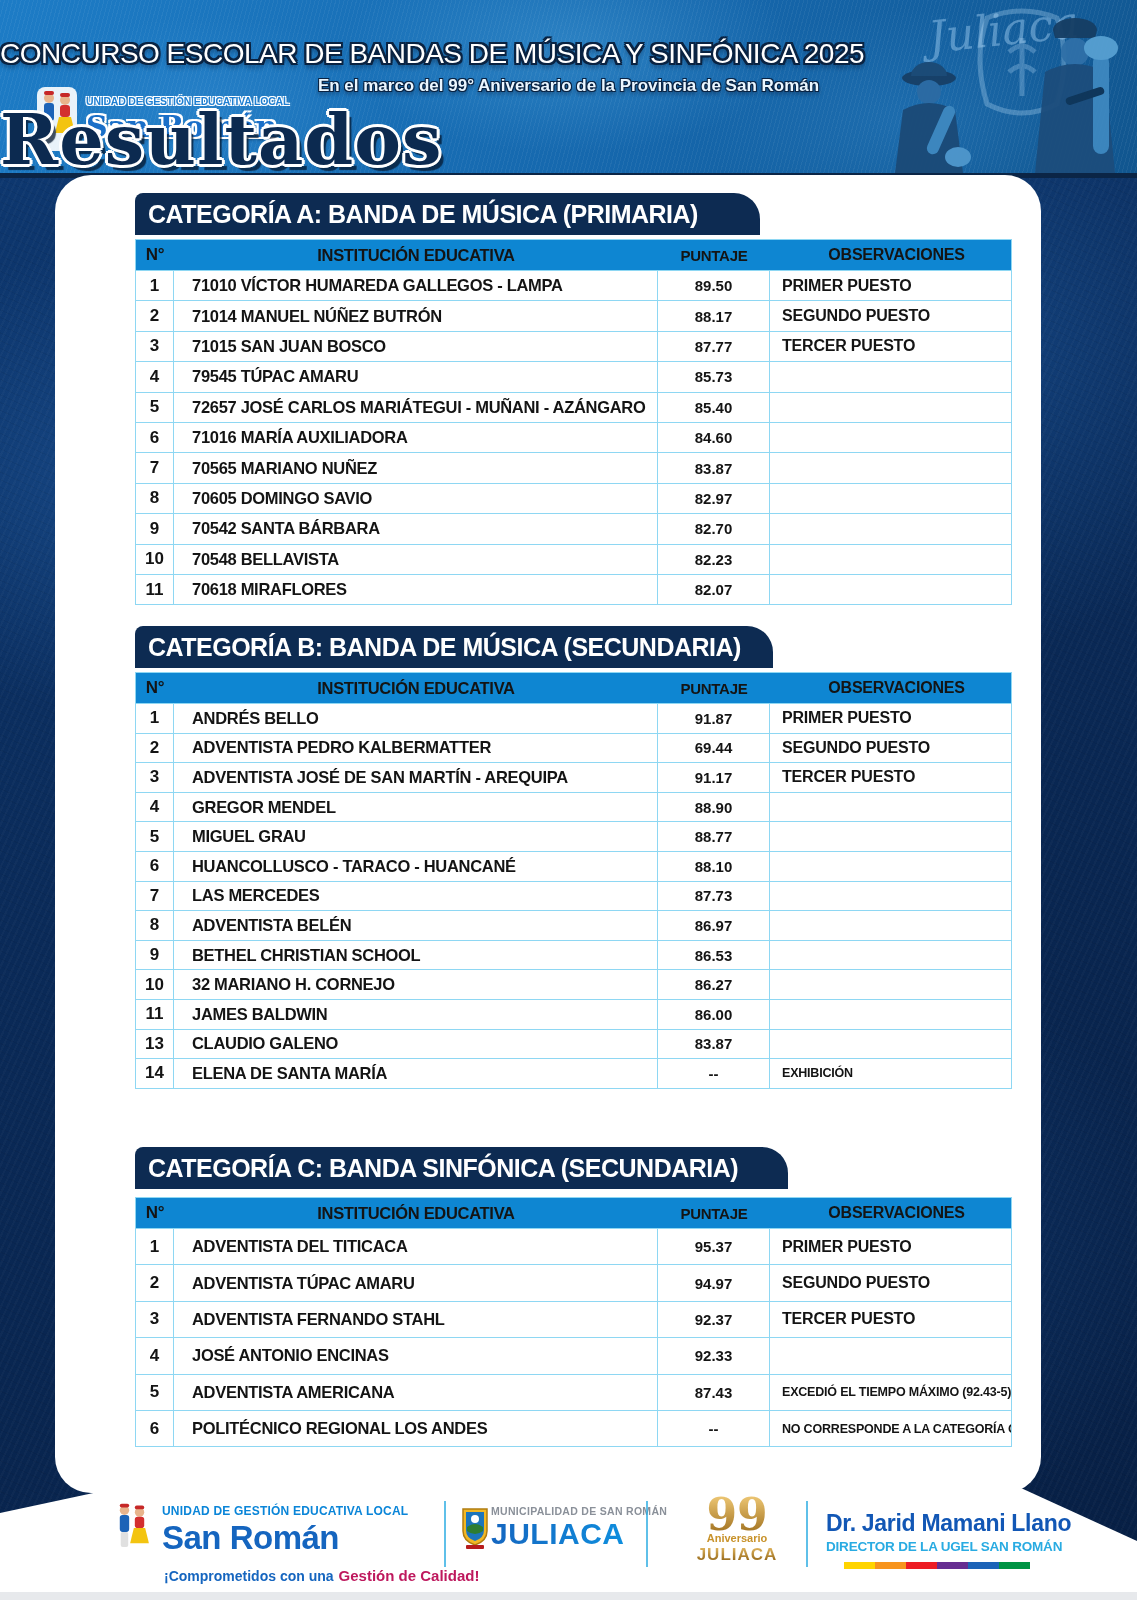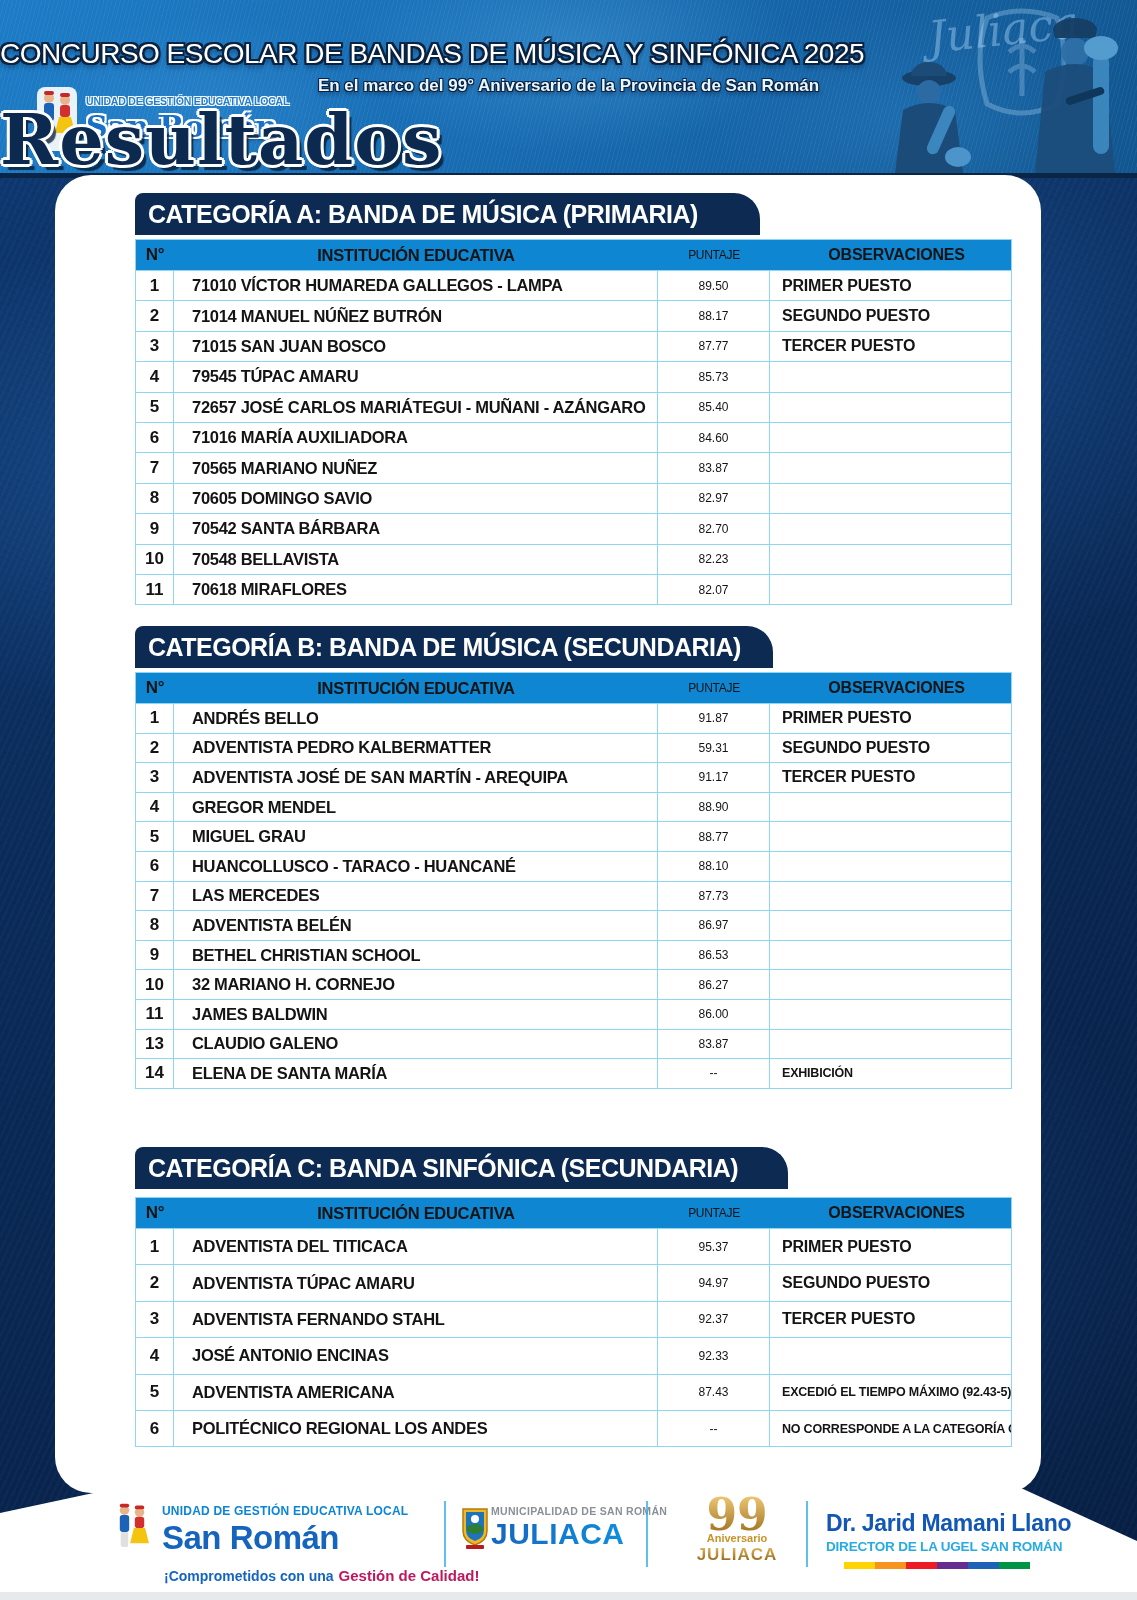--- a/index.html
+++ b/index.html
@@ -54,21 +54,21 @@
   .tbl-a{top:64px;}  .tbl-b{top:497px;}  .tbl-c{top:1022px;}
   .trow{display:grid;grid-template-columns:38px 484px 112px 1fr;align-items:stretch;}
   .trow + .trow{border-top:1.8px solid #8ed7f3;}
   .t-a .trow{height:29.4px;} .t-b .trow{height:28.6px;} .t-c .trow{height:35.4px;}
   .trow.thead{height:30px !important;background:#0e86d2;}
   .tc{display:flex;align-items:center;border-right:1.8px solid #8ed7f3;overflow:hidden;}
   .tc:last-child{border-right:none;}
   .thead .tc{border-right:none;justify-content:center;color:#fff;font-weight:700;font-size:20px;letter-spacing:-.3px;}
   .tc.c0{justify-content:center;font-weight:700;font-size:17px;color:#141414;}
   .tc.c1{padding-left:18px;font-weight:700;font-size:16.5px;letter-spacing:-.3px;color:#141414;white-space:nowrap;}
-  .tc.c2{justify-content:center;font-weight:400;font-size:12px;color:#141414;}
+  .tc.c2{justify-content:center;font-weight:700;font-size:15px;color:#141414;}
   .tc.c3{padding-left:12px;font-weight:700;font-size:16px;letter-spacing:-.2px;color:#141414;white-space:nowrap;}
   .tc.c3.obs-small{font-size:12.5px;letter-spacing:-.2px;}
   .thead .tc.c1{padding-left:0;}
   
   .footband{position:absolute;left:0;top:1483px;width:1137px;height:117px;background:#fff;z-index:4;
     clip-path:polygon(0 30px,140px 0,1010px 0,1137px 58px,1137px 117px,0 117px);}
   .f-ugel{position:absolute;left:112px;top:16px;}
   .f-ugel .row{display:flex;align-items:center;gap:10px;}
   .fu1{font-size:12px;font-weight:700;color:#0a85d8;letter-spacing:.2px;white-space:nowrap;}
   .fu2{font-size:33px;font-weight:700;color:#1565bf;letter-spacing:-.5px;margin-top:1px;}
@@ -231,21 +231,21 @@
           </div>
           <div class="trow">
             <div class="tc c0">1</div>
             <div class="tc c1">ANDRÉS BELLO</div>
             <div class="tc c2">91.87</div>
             <div class="tc c3">PRIMER PUESTO</div>
           </div>
           <div class="trow">
             <div class="tc c0">2</div>
             <div class="tc c1">ADVENTISTA PEDRO KALBERMATTER</div>
-            <div class="tc c2">59.31</div>
+            <div class="tc c2">69.44</div>
             <div class="tc c3">SEGUNDO PUESTO</div>
           </div>
           <div class="trow">
             <div class="tc c0">3</div>
             <div class="tc c1">ADVENTISTA JOSÉ DE SAN MARTÍN - AREQUIPA</div>
             <div class="tc c2">91.17</div>
             <div class="tc c3">TERCER PUESTO</div>
           </div>
           <div class="trow">
             <div class="tc c0">4</div>

